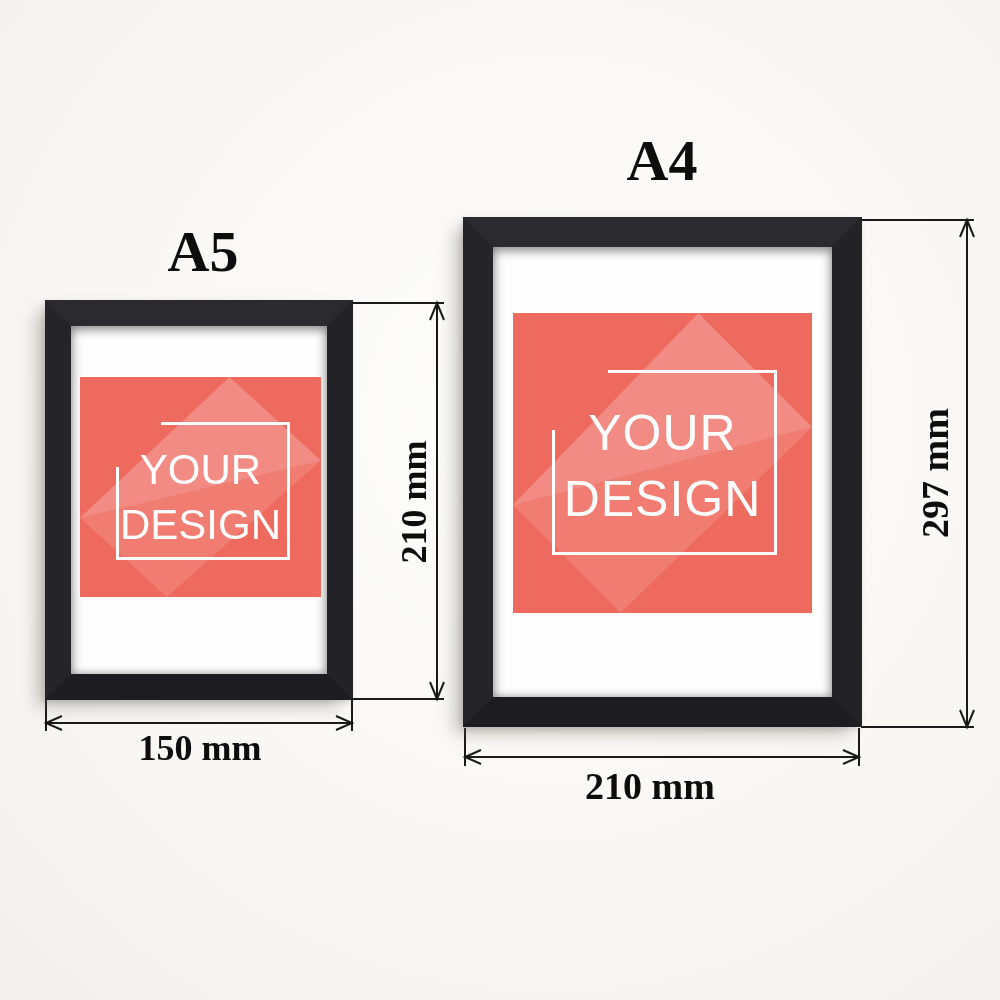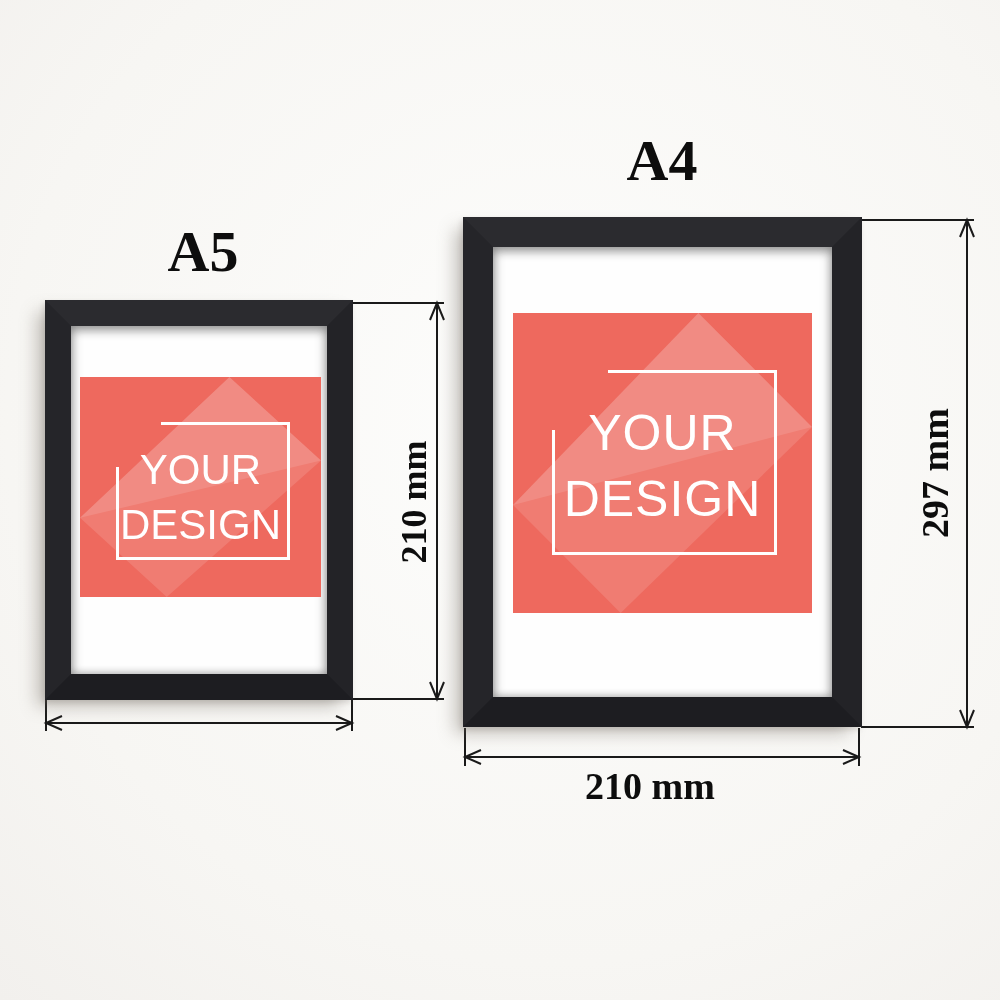--- a/index.html
+++ b/index.html
@@ -153,17 +153,18 @@
         <div class="bar top"></div>
         <div class="bar left"></div>
         <div class="bar right"></div>
         <div class="bar bottom"></div>
         <div class="txtline l1">YOUR</div>
         <div class="txtline l2">DESIGN</div>
       </div>
     </div>
   </div>
 
+  <div class="lbl dim-label a5w">150 mm</div>
   <div class="lbl dim-label a5h">210 mm</div>
   <div class="lbl dim-label big a4w">210 mm</div>
   <div class="lbl dim-label big a4h">297 mm</div>
 
 </div>
 
 </body></html>

